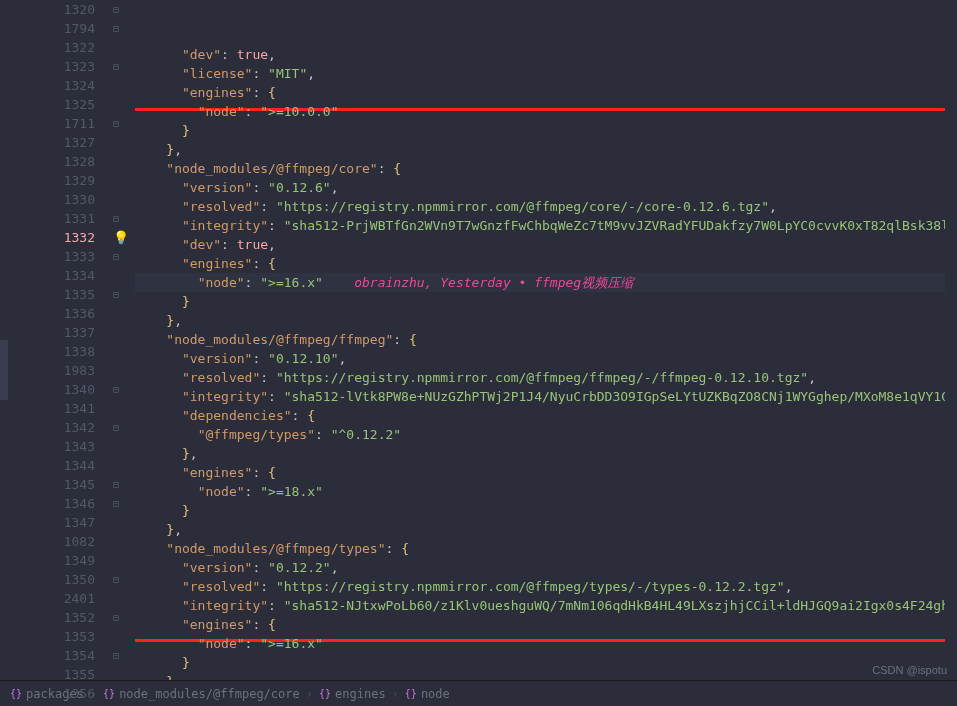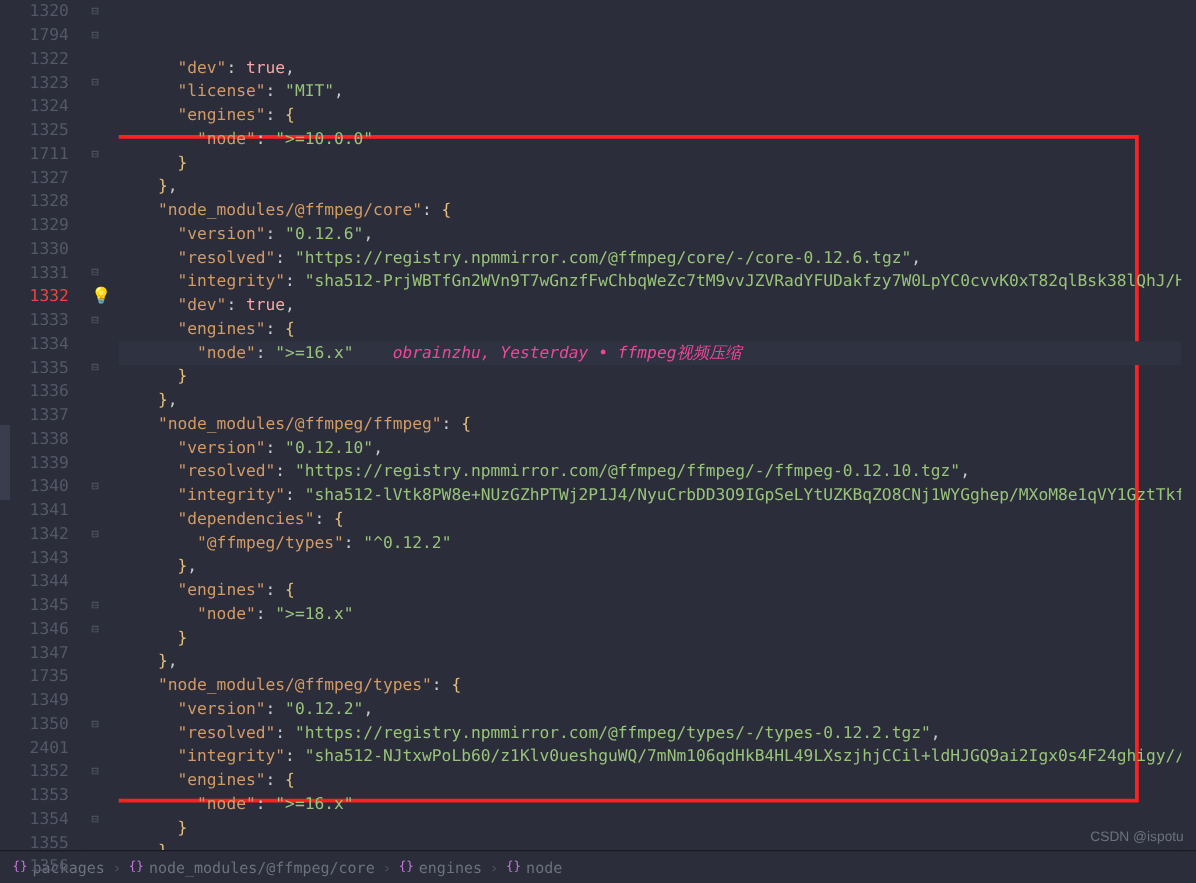--- a/index.html
+++ b/index.html
@@ -10,32 +10,33 @@
     color: #abb2bf;
     overflow: hidden;
     width: 957px;
     height: 706px;
     position: relative;
   }
   .editor {
     display: flex;
     height: 680px;
     position: relative;
+    padding-left: 40px;
   }
   .gutter {
     width: 65px;
     background: #2b2d3a;
     text-align: right;
     padding-right: 10px;
     color: #545868;
     user-select: none;
     flex-shrink: 0;
   }
   .gutter-line { height: 19px; line-height: 19px; }
-  .gutter-line.active { color: #ef4444; }
+  .gutter-line.active { color: #fca5a5; }
   .fold-col {
     width: 30px;
     flex-shrink: 0;
     position: relative;
   }
   .fold-mark {
     position: absolute;
     left: 8px;
     color: #545868;
     font-size: 10px;
@@ -131,30 +132,30 @@
       <div class="gutter-line">1329</div>
       <div class="gutter-line">1330</div>
       <div class="gutter-line">1331</div>
       <div class="gutter-line active">1332</div>
       <div class="gutter-line">1333</div>
       <div class="gutter-line">1334</div>
       <div class="gutter-line">1335</div>
       <div class="gutter-line">1336</div>
       <div class="gutter-line">1337</div>
       <div class="gutter-line">1338</div>
-      <div class="gutter-line">1339</div>
+      <div class="gutter-line">1983</div>
       <div class="gutter-line">1340</div>
       <div class="gutter-line">1341</div>
       <div class="gutter-line">1342</div>
       <div class="gutter-line">1343</div>
       <div class="gutter-line">1344</div>
       <div class="gutter-line">1345</div>
       <div class="gutter-line">1346</div>
       <div class="gutter-line">1347</div>
-      <div class="gutter-line">1735</div>
+      <div class="gutter-line">1082</div>
       <div class="gutter-line">1349</div>
       <div class="gutter-line">1350</div>
       <div class="gutter-line">2401</div>
       <div class="gutter-line">1352</div>
       <div class="gutter-line">1353</div>
       <div class="gutter-line">1354</div>
       <div class="gutter-line">1355</div>
       <div class="gutter-line">1356</div>
     </div>
   <div class="fold-col" id="foldcol">

